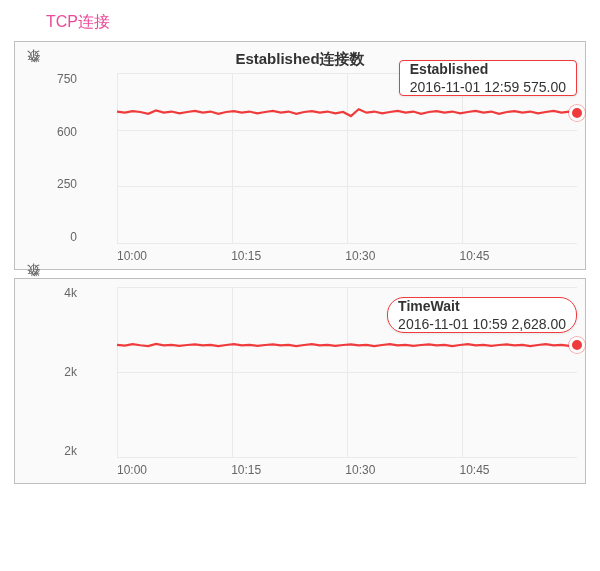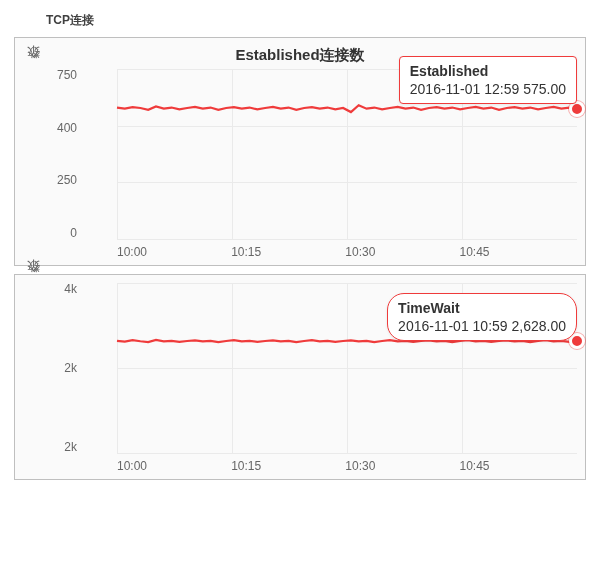--- a/index.html
+++ b/index.html
@@ -1,18 +1,18 @@
 <!DOCTYPE html>
 <html><head>
 <meta charset="utf-8">
 <style>
   * { box-sizing: border-box; margin: 0; padding: 0; }
   html, body { width: 600px; height: 571px; background: #fff; font-family: "Helvetica Neue", Arial, sans-serif; overflow: hidden; }
   .page { padding: 8px 14px 0 14px; }
-  .page-title { font-size: 12px; font-weight: 700; color: #404040; margin: 4px 0 8px 32px; }
+  .page-title { font-size: 16px; font-weight: 400; color: #ec4899; margin: 4px 0 8px 32px; }
   .panel {
     border: 1px solid #bfbfbf;
     background: #fafafa;
     margin-bottom: 8px;
     padding: 8px 8px 4px 8px;
     position: relative;
   }
   .chart-title { text-align: center; font-size: 15px; font-weight: 600; color: #333; margin-bottom: 4px; }
   .chart-row { display: flex; align-items: flex-start; }
   .ylabel {
@@ -63,42 +63,42 @@
     color: #666;
     padding: 6px 0 2px 0;
   }
   .xaxis span { flex: 1; text-align: left; }
   .xaxis span:last-child { flex: 0 0 auto; visibility: hidden; } 
   .tooltip {
     position: absolute;
     background: #fff;
     border: 1.5px solid #ef3b3b;
     border-radius: 4px;
-    padding: 6px 10px;
+    padding: 0 10px;
     font-size: 14px;
     color: #333;
     z-index: 5;
     white-space: nowrap;
     box-shadow: 0 1px 3px rgba(0,0,0,.08);
   }
   .tooltip .tt-name { font-weight: 600; margin-bottom: 2px; }
 </style>
 </head>
 <body>
 
 <div class="page">
   <div class="page-title">TCP连接</div>
 
   <div class="panel">
     <div class="chart-title">Established连接数</div>
     <div class="chart-row">
       <div class="ylabel">个数</div>
       <div class="yaxis">
         <span>750</span>
-        <span>400</span>
+        <span>600</span>
         <span>250</span>
         <span>0</span>
       </div>
       <div class="plot-wrap">
         <div class="plot-area" id="plot0">
           <div class="grid-h" style="top:0%"></div>
           <div class="grid-h" style="top:33.33%"></div>
           <div class="grid-h" style="top:66.67%"></div>
           <div class="grid-h" style="top:100%"></div>
           <div class="grid-v" style="left:0%"></div>

